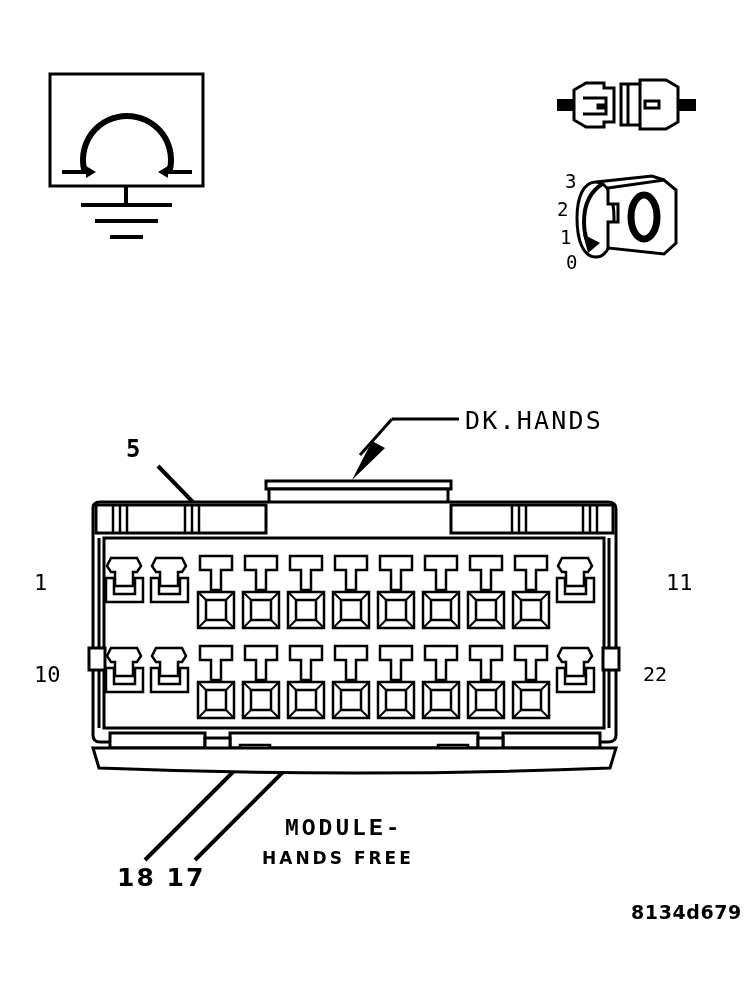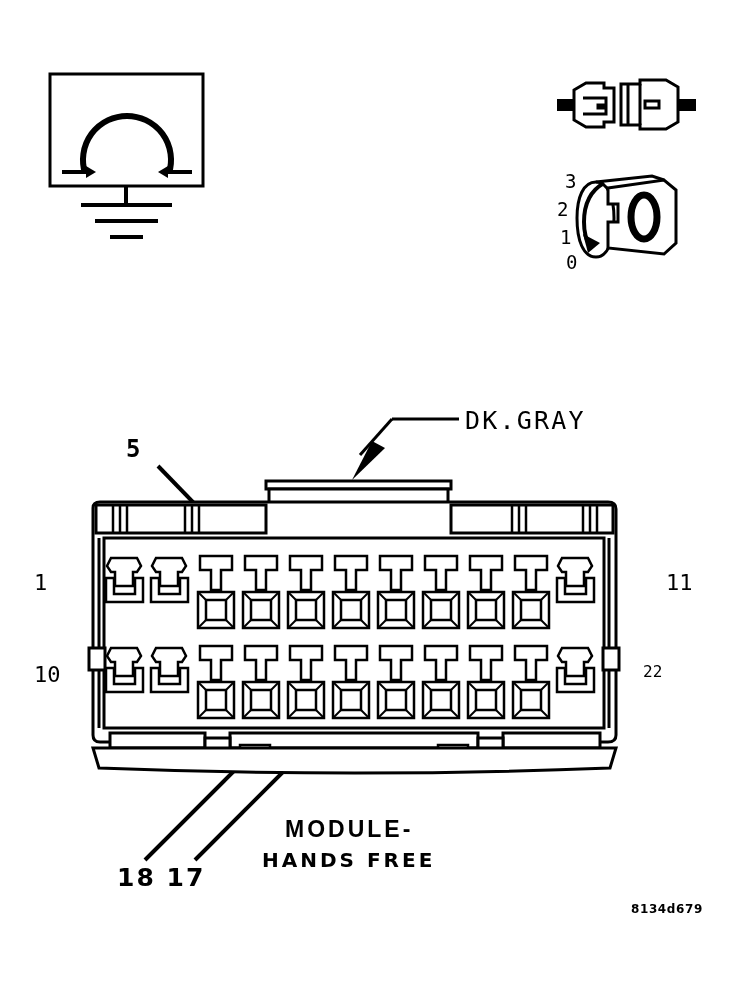--- a/index.html
+++ b/index.html
@@ -63,51 +63,51 @@
   }
   .lbl-right-top {
     left: 666px;
     top: 572px;
     font-size: 22px;
     font-family: "DejaVu Sans Mono", monospace;
   }
   .lbl-right-bottom {
     left: 643px;
     top: 664px;
-    font-size: 16px;
+    font-size: 20px;
     font-family: "DejaVu Sans Mono", monospace;
   }
   .lbl-pins1617 {
     left: 117px;
     top: 865px;
     font-size: 25px;
     font-weight: bold;
     letter-spacing: 2px;
     font-family: "DejaVu Sans", sans-serif;
   }
   .lbl-module {
     left: 285px;
     top: 818px;
     font-size: 23px;
     font-weight: bold;
     letter-spacing: 3px;
-    font-family: Liberation Sans, sans-serif;
+    font-family: Liberation Mono, monospace;
   }
   .lbl-module2 {
     left: 262px;
     top: 850px;
-    font-size: 20px;
+    font-size: 17px;
     font-weight: bold;
     letter-spacing: 3px;
     font-family: "DejaVu Sans", sans-serif;
   }
   .lbl-ref {
     left: 631px;
     top: 903px;
-    font-size: 12px;
+    font-size: 19px;
     font-weight: bold;
     letter-spacing: 0.6px;
     font-family: "DejaVu Sans", sans-serif;
   }
   .lbl-sw {
     font-size: 19px;
     font-family: "DejaVu Sans Mono", monospace;
   }
   .sw3 { left: 565px; top: 172px; }
   .sw2 { left: 557px; top: 200px; }
@@ -448,21 +448,21 @@
         <path d="M 478 738 L 478 756 L 503 756 L 503 738 Z" fill="#fff" stroke="#000" stroke-width="3"></path>
         <path d="M 240 745 L 240 756 L 270 756 L 270 745 Z" fill="#fff" stroke="#000" stroke-width="2.5"></path>
         <path d="M 438 745 L 438 756 L 468 756 L 468 745 Z" fill="#fff" stroke="#000" stroke-width="2.5"></path>
 
         <path d="M 93 748 L 616 748 L 610 768 Q 355 778 99 768 Z" fill="#fff" stroke="#000" stroke-width="3"></path>
       </g>
 
     </g>
   </svg>
 
-  <div class="lbl lbl-dkgray">DK.GRAY</div>
+  <div class="lbl lbl-dkgray">DK.HANDS</div>
 
   <div class="lbl lbl-pin5">5</div>
 
   <div class="lbl lbl-left-top">1</div>
   <div class="lbl lbl-left-bottom">10</div>
   <div class="lbl lbl-right-top">11</div>
   <div class="lbl lbl-right-bottom">22</div>
 
   <div class="lbl lbl-pins1617">18 17</div>
 

